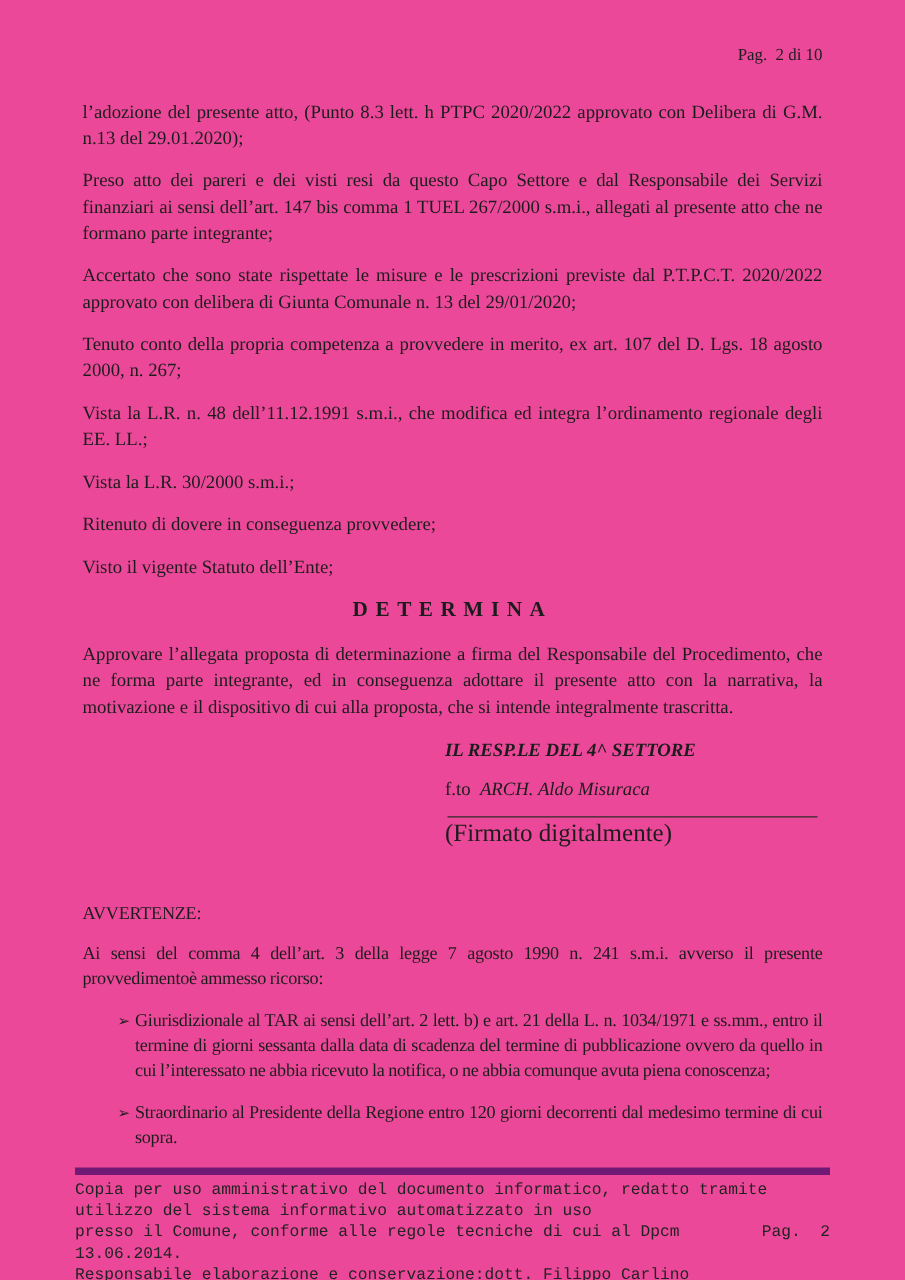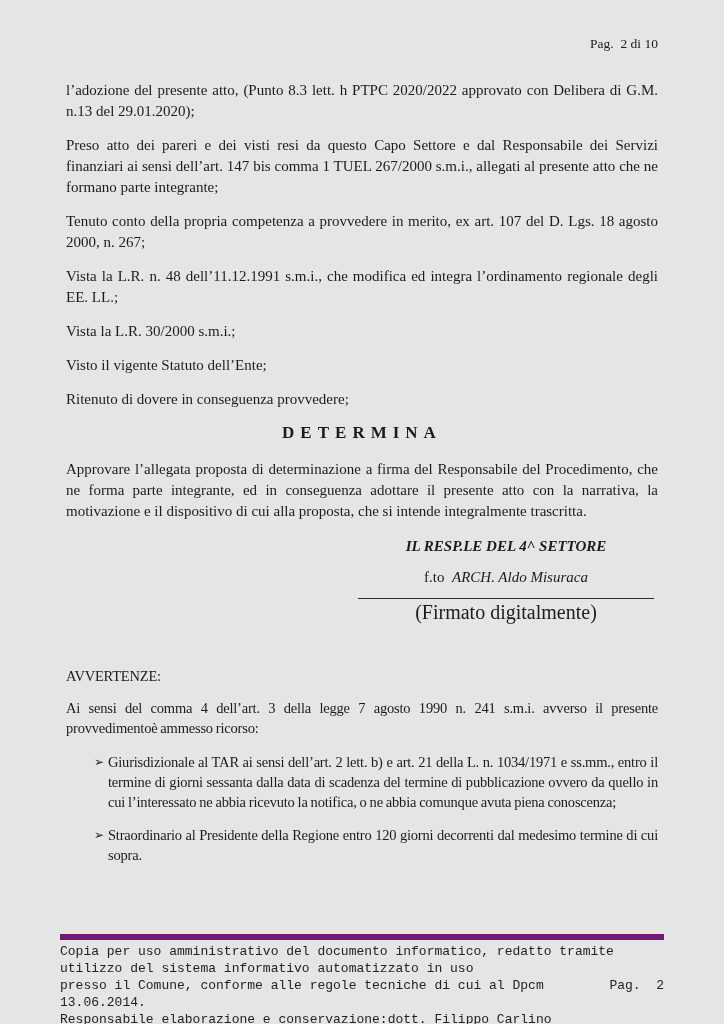--- a/index.html
+++ b/index.html
@@ -1,19 +1,19 @@
 <!DOCTYPE html>
 <html><head>
 <meta charset="utf-8">
 <style>
   html,body { margin:0; padding:0; background:#888; }
   .page {
     position:relative;
     width:724px; height:1024px;
-    background:#e5e5e5;
+    background:#ec4899;
     color:#1c1c1c;
     font-family:"Liberation Serif", serif;
     overflow:hidden;
     margin:0 auto;
   }
   .content {
     position:absolute;
     left:66px; top:36px;
     width:592px;
   }
@@ -33,21 +33,20 @@
   .determina-heading {
     text-align:center;
     font-weight:bold;
     font-size:17px;
     letter-spacing:6px;
     margin:6px 0 16px 0;
   }
   .signature {
     width:300px;
     margin:16px 0 0 290px;
-    text-align:center;
     font-size:15px;
   }
   .sig-role {
     font-weight:bold;
     font-style:italic;
     margin:0 0 14px 0;
   }
   .sig-fto {
     margin:0 0 12px 0;
     white-space:pre;
@@ -110,30 +109,31 @@
 
 <div class="page">
   <div class="content">
 
     <div class="hdr-right">Pag.  2 di 10</div>
 
     <p class="para"><span>l’adozione del presente atto, (Punto 8.3 lett. h PTPC 2020/2022 approvato con Delibera di G.M. n.13 del 29.01.2020);</span></p>
 
     <p class="para"><b>Preso atto</b><span> dei pareri e dei visti resi da questo Capo Settore e dal Responsabile dei Servizi finanziari ai sensi dell’art. 147 bis comma 1 TUEL 267/2000 s.m.i., allegati al presente atto che ne formano parte integrante;</span></p>
 
+    <p class="para"><b>Accertato</b><span> che  sono state rispettate le misure e le prescrizioni previste dal P.T.P.C.T. 2020/2022 approvato con delibera di Giunta Comunale n. 13 del 29/01/2020;</span></p>
 
     <p class="para"><b>Tenuto conto</b><span> della propria competenza a provvedere in merito, ex art. 107 del D. Lgs. 18 agosto 2000, n. 267;</span></p>
 
     <p class="para"><b>Vista</b><span> la L.R. n. 48 dell’11.12.1991 s.m.i., che modifica ed integra l’ordinamento regionale degli EE. LL.;</span></p>
 
     <p class="para"><b>Vista</b><span> la L.R. 30/2000 s.m.i.;</span></p>
 
+    <p class="para"><b>Ritenuto</b><span> di dovere in conseguenza provvedere;</span></p>
+
     <p class="para"><b>Visto</b><span> il vigente Statuto dell’Ente;</span></p>
-
-    <p class="para"><b>Ritenuto</b><span> di dovere in conseguenza provvedere;</span></p>
 
     <div class="determina-heading">DETERMINA</div>
 
     <p class="para">Approvare l’allegata proposta di determinazione a firma del Responsabile del Procedimento, che ne forma parte integrante, ed in conseguenza adottare il presente atto con la narrativa, la motivazione e il dispositivo di cui alla proposta, che si intende integralmente trascritta.</p>
 
     <div class="signature">
       <div class="sig-role">IL RESP.LE DEL 4^ SETTORE</div>
       <div class="sig-fto"><span>f.to  </span><span class="sig-name">ARCH. Aldo Misuraca</span></div>
       <div class="sig-line"></div>
       <div class="sig-note">(Firmato digitalmente)</div>

